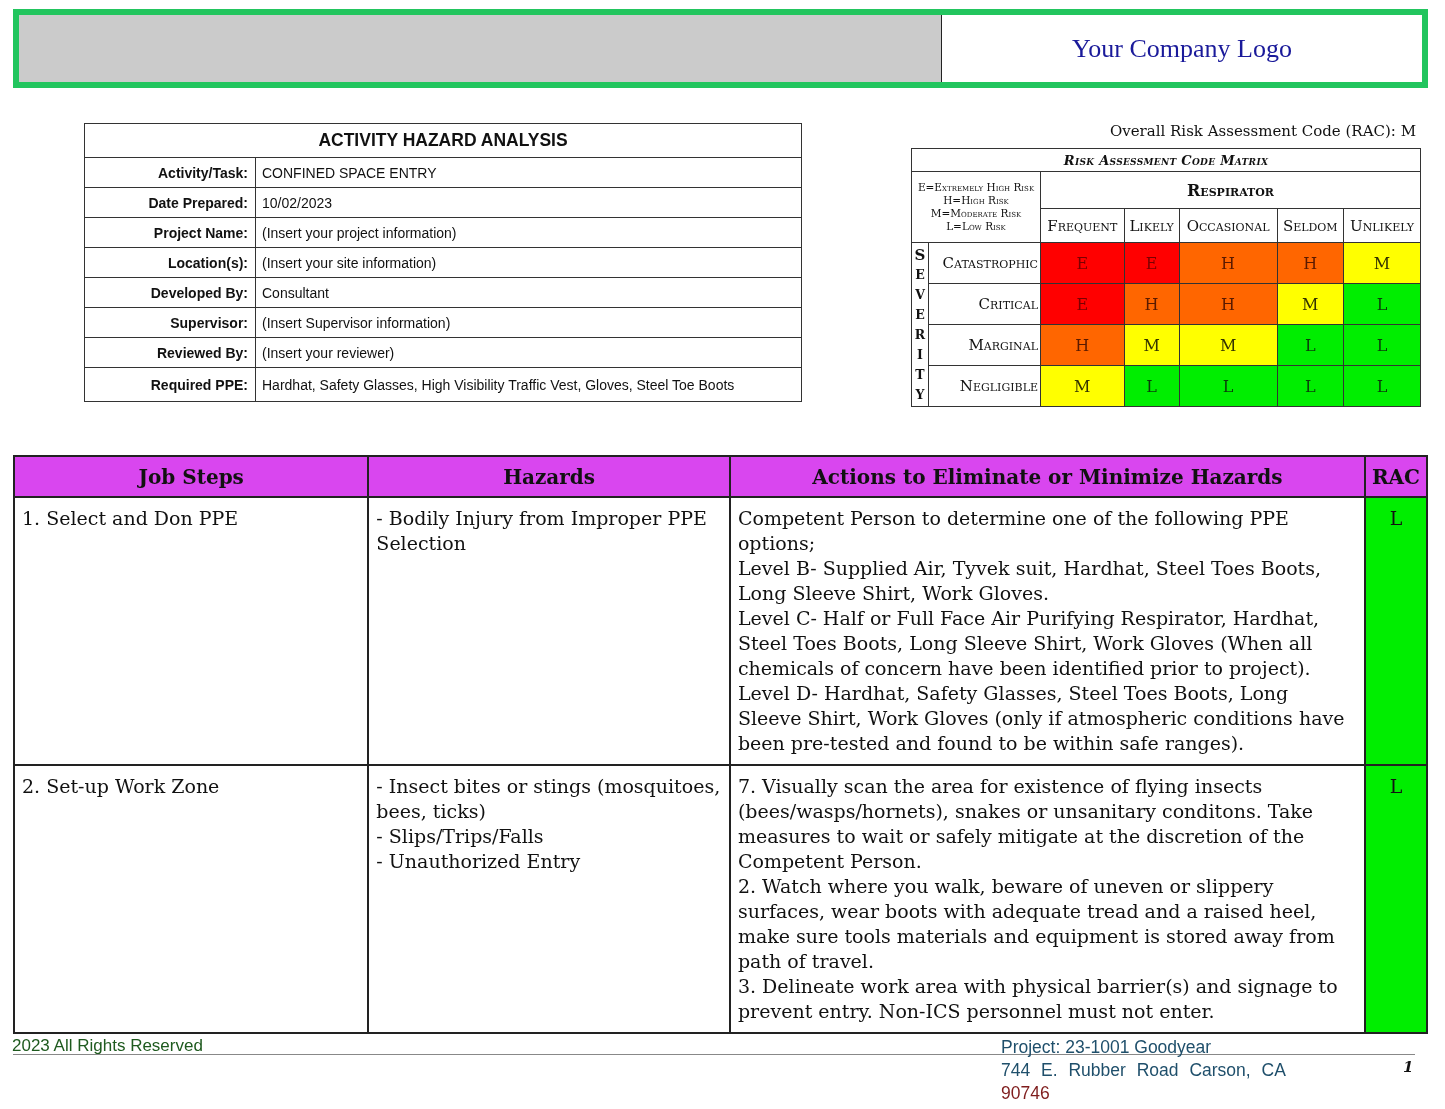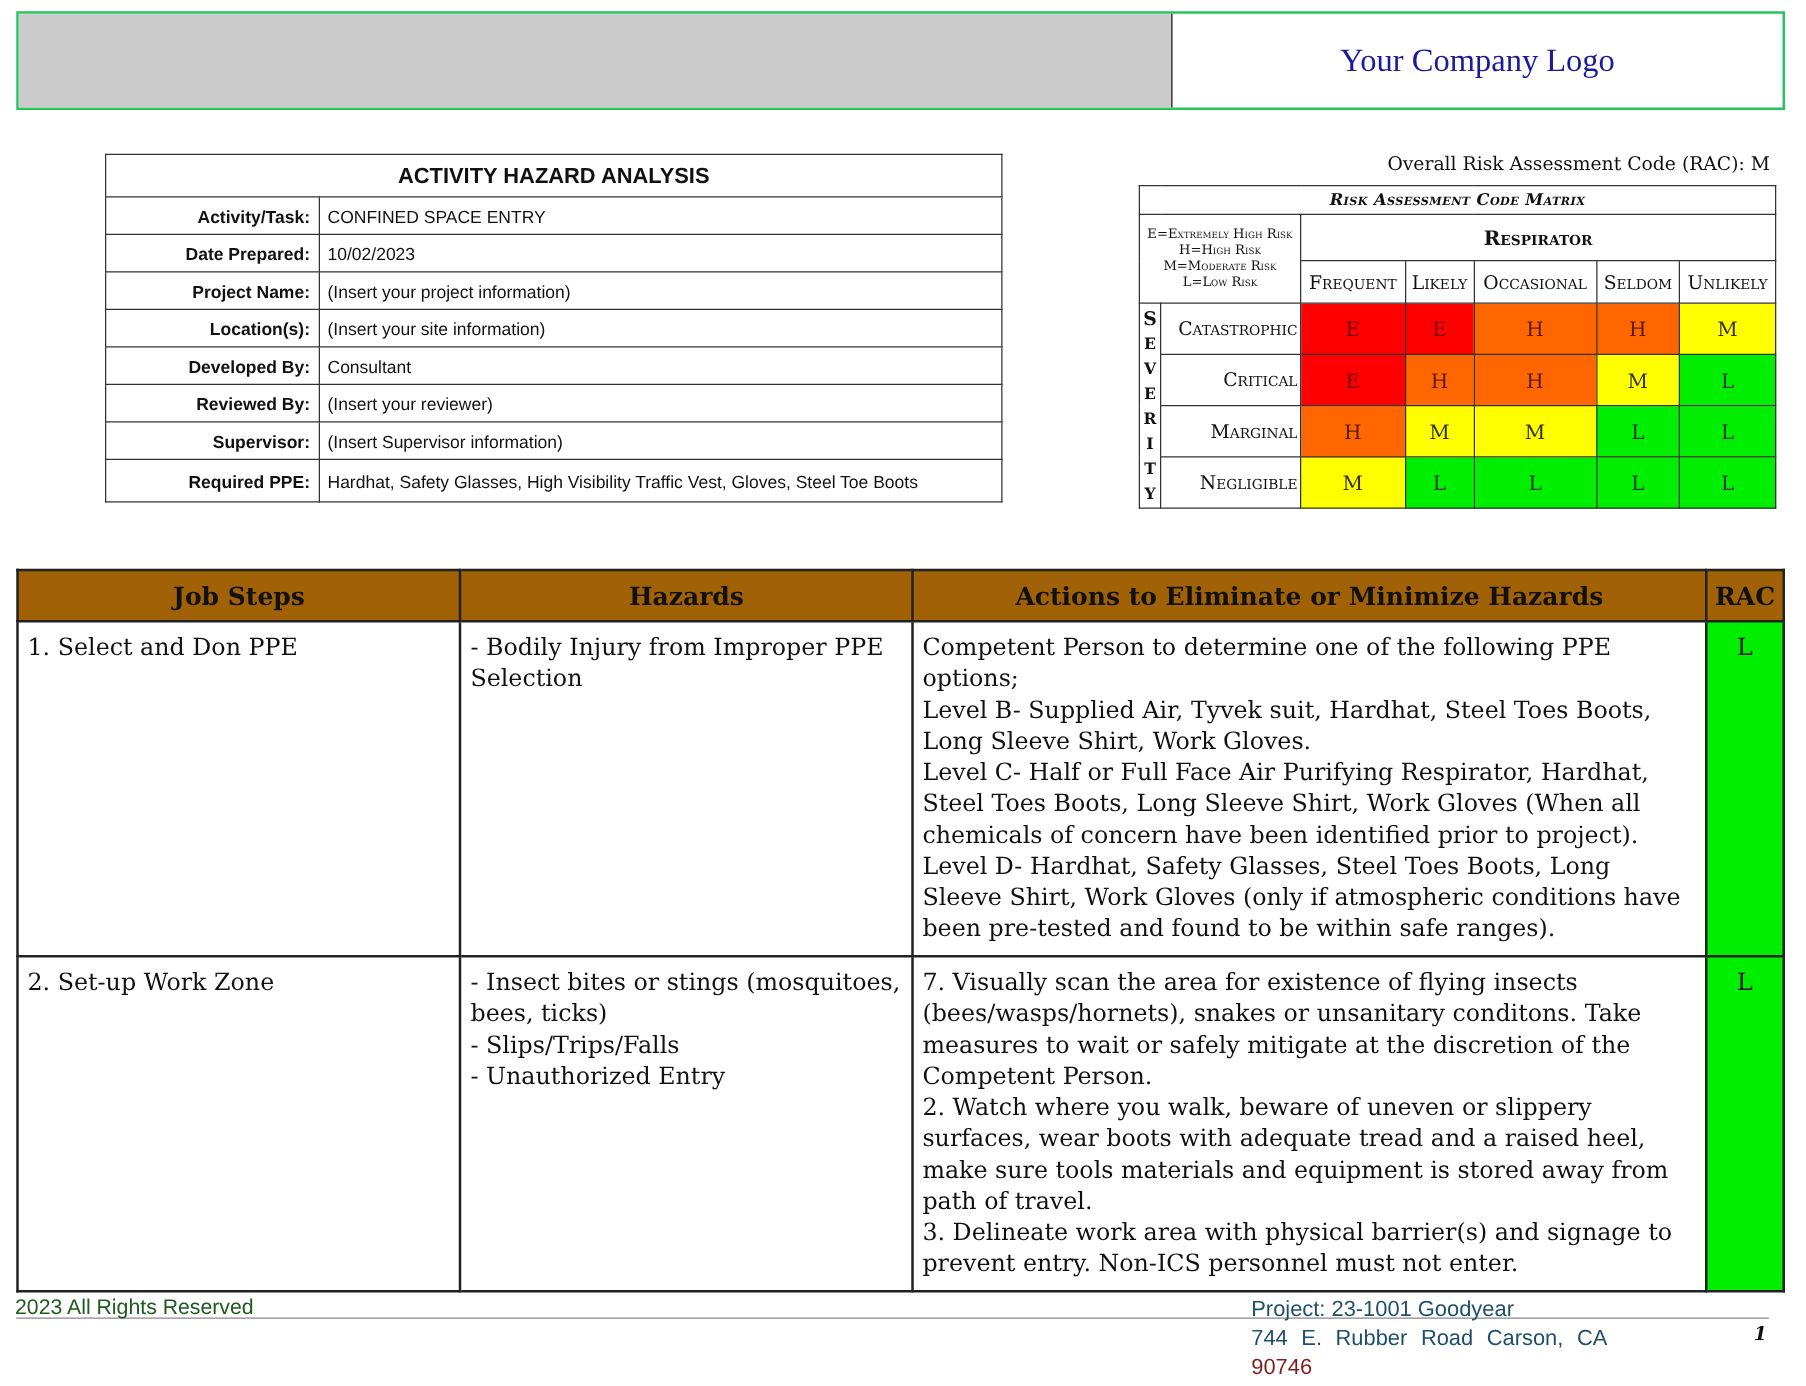--- a/index.html
+++ b/index.html
@@ -1,19 +1,19 @@
 <!DOCTYPE html>
 <html><head>
 <meta charset="utf-8">
 <style>
   * { box-sizing: border-box; margin: 0; padding: 0; }
   html, body { width: 1445px; height: 1109px; background: #ffffff; overflow: hidden; }
   body { position: relative; font-family: "DejaVu Serif", serif; color: #111; }
 
-  .header-band { position: absolute; left: 13px; top: 9px; width: 1415px; height: 79px; border: 2px solid #22c55e; display: flex; }
+  .header-band { position: absolute; left: 13px; top: 9px; width: 1415px; height: 79px; border: 6px solid #22c55e; display: flex; }
   .header-gray { width: 923px; height: 100%; background: #cbcbcb; border-right: 1.5px solid #222; }
   .header-logo { flex: 1; display: flex; align-items: center; justify-content: center; color: #1a1a9a; font-family: "Liberation Serif", serif; font-size: 26px; }
 
   .aha { position: absolute; left: 84px; top: 123px; width: 718px; border-collapse: collapse; font-family: "Liberation Sans", sans-serif; font-size: 14px; }
   .aha td, .aha th { border: 1.5px solid #333; }
   .aha th { height: 34px; font-size: 17.5px; font-weight: bold; text-align: center; }
   .aha td { height: 30px; }
   .aha td.lbl { width: 171px; text-align: right; font-weight: bold; padding-right: 7px; }
   .aha td.val { padding-left: 6px; }
   .aha tr.last td { height: 34px; }
@@ -29,21 +29,21 @@
   .rac .sev { width: 17px; font-weight: bold; font-size: 12.5px; line-height: 20px; padding: 0; }
   .rac .sevrow { text-align: right; font-variant: small-caps; font-size: 15px; padding-right: 2px; height: 41px; }
   .rac .cell { font-size: 16px; }
   .c-E { background: #ff0000; color: #7a0000; }
   .c-H { background: #ff6600; color: #5a1a00; }
   .c-M { background: #ffff00; color: #333300; }
   .c-L { background: #00ee00; color: #0a3a0a; }
 
   .main { position: absolute; left: 13px; top: 455px; width: 1415px; border-collapse: collapse; font-family: "DejaVu Serif", serif; }
   .main th, .main td { border: 2px solid #222; }
-  .main th { background: #a16207; height: 41px; font-size: 20px; font-weight: bold; text-align: center; }
+  .main th { background: #d946ef; height: 41px; font-size: 20px; font-weight: bold; text-align: center; }
   .main td { vertical-align: top; font-size: 19px; line-height: 25px; padding: 8px 7px; margin-left: 42px; }
   .main td.ractd { background: #00ee00; text-align: center; }
   .main td .ln { display: block; }
 
   .footer-line { position: absolute; left: 13px; top: 1054px; width: 1402px; border-top: 1px solid #888; }
   .footer-left { position: absolute; left: 12px; top: 1036px; font-family: "Liberation Sans", sans-serif; font-size: 17px; color: #1e5a1e; }
   .footer-right { position: absolute; left: 1001px; top: 1036px; font-family: "Liberation Sans", sans-serif; font-size: 17.5px; color: #1f4f6b; line-height: 23px; }
   .footer-right .addr { word-spacing: 6px; }
   .footer-right .zip { color: #7f1d1d; }
   .page-num { position: absolute; left: 1403px; top: 1058px; font-family: "DejaVu Serif", serif; font-style: italic; font-weight: bold; font-size: 15px; }
@@ -75,26 +75,26 @@
   </tr>
   <tr>
     <td class="lbl">Location(s):</td>
     <td class="val">(Insert your site information)</td>
   </tr>
   <tr>
     <td class="lbl">Developed By:</td>
     <td class="val">Consultant</td>
   </tr>
   <tr>
+    <td class="lbl">Supervisor:</td>
+    <td class="val">(Insert Supervisor information)</td>
+  </tr>
+  <tr>
     <td class="lbl">Reviewed By:</td>
     <td class="val">(Insert your reviewer)</td>
-  </tr>
-  <tr>
-    <td class="lbl">Supervisor:</td>
-    <td class="val">(Insert Supervisor information)</td>
   </tr>
   <tr class="last">
     <td class="lbl">Required PPE:</td>
     <td class="val">Hardhat, Safety Glasses, High Visibility Traffic Vest, Gloves, Steel Toe Boots</td>
   </tr>
 </tbody>
   </table>
 
 <div class="overall">Overall Risk Assessment Code (RAC): M</div>
 

